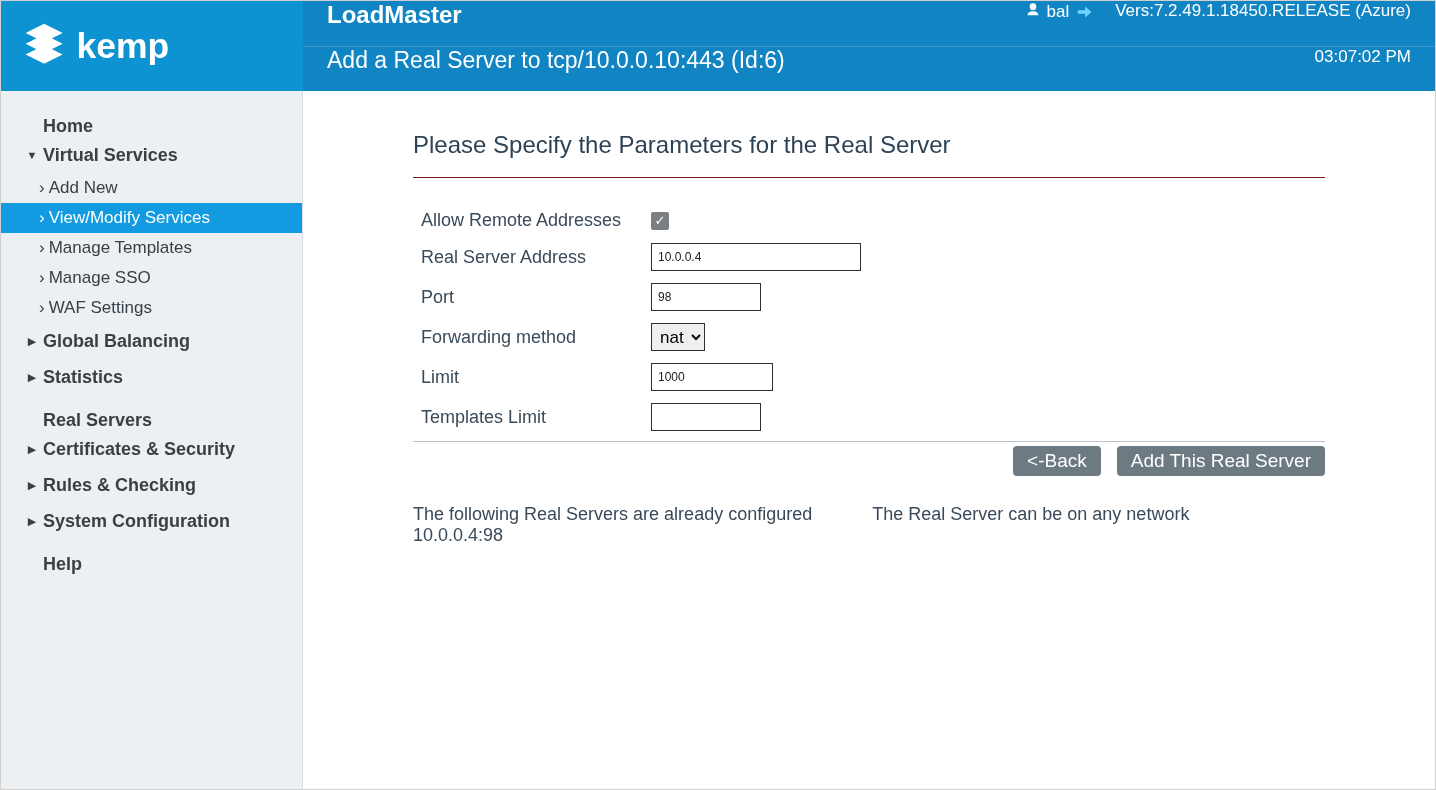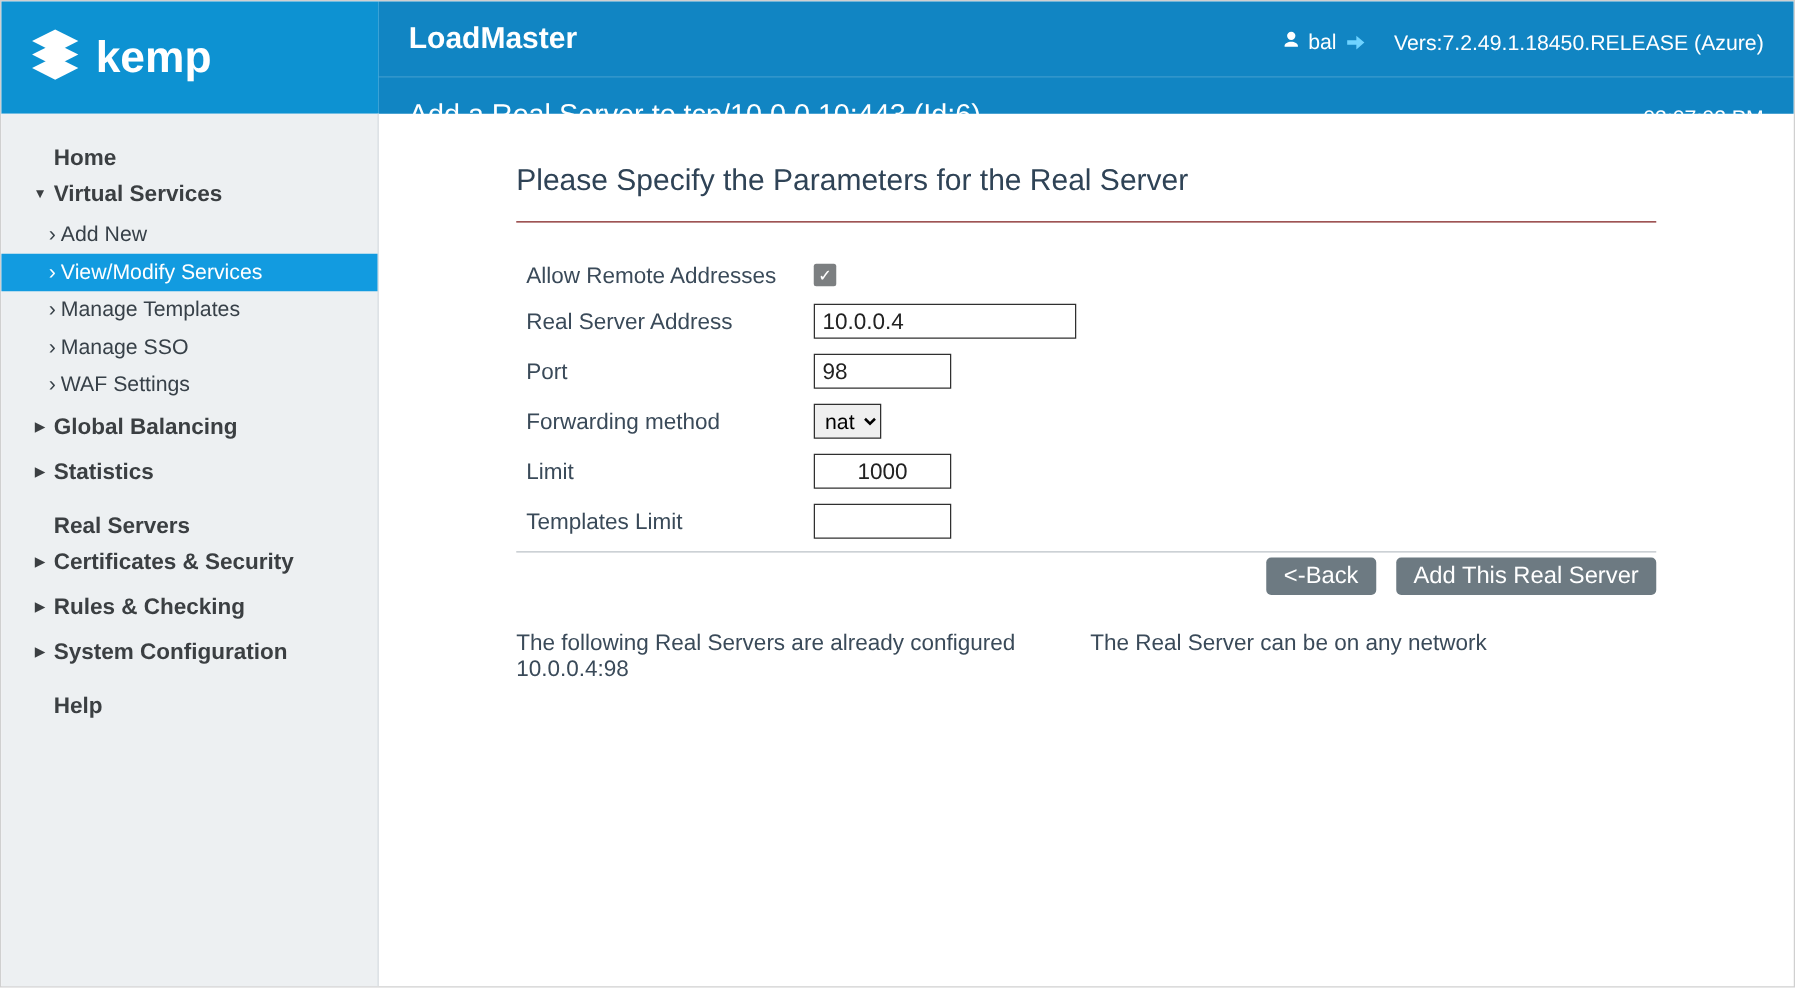--- a/index.html
+++ b/index.html
@@ -27,22 +27,22 @@
   .banner-right {
     flex: 1;
     background: #1185c3;
     color: #fff;
     display: flex;
     flex-direction: column;
   }
   .banner-row1, .banner-row2 {
     flex: 1;
     display: flex;
-    align-items: flex-end;
-    padding: 16px 24px;
+    align-items: flex-start;
+    padding: 0 24px;
   }
   .banner-row1 { border-bottom: 1px solid rgba(255,255,255,0.18); }
   .app-title { font-size: 24px; font-weight: 600; }
   .banner-spacer { flex: 1; }
   .user-block { display: flex; align-items: center; gap: 6px; font-size: 17px; }
   .user-block svg { width: 16px; height: 16px; fill: #fff; }
   .logout-arrow { display:inline-flex; }
   .logout-arrow svg { width: 22px; height: 22px; }
   .vers { font-size: 17px; margin-left: 18px; white-space: nowrap; }
   .subtitle { font-size: 23px; font-weight: 400; }
@@ -124,27 +124,27 @@
     font-size: 18px;
     color: #3a4a59;
     min-width: 230px;
     padding-right: 14px;
     white-space: nowrap;
   }
   .form-field input[type="text"] {
     height: 28px;
     border: 1px solid #303030;
     padding: 2px 6px;
-    font-size: 18px;
+    font-size: 12px;
     color: #222;
     background: #fff;
   }
   .in-addr { width: 210px; }
   .in-port { width: 110px; }
-  .in-weight { width: 110px; text-align: center; }
+  .in-weight { width: 122px; }
   .in-conn  { width: 110px; }
   .form-field select {
     height: 28px;
     border: 1px solid #303030;
     font-size: 17px;
     background: #efefef;
     padding: 1px 4px;
   }
   .chk {
     width: 18px; height: 18px;

